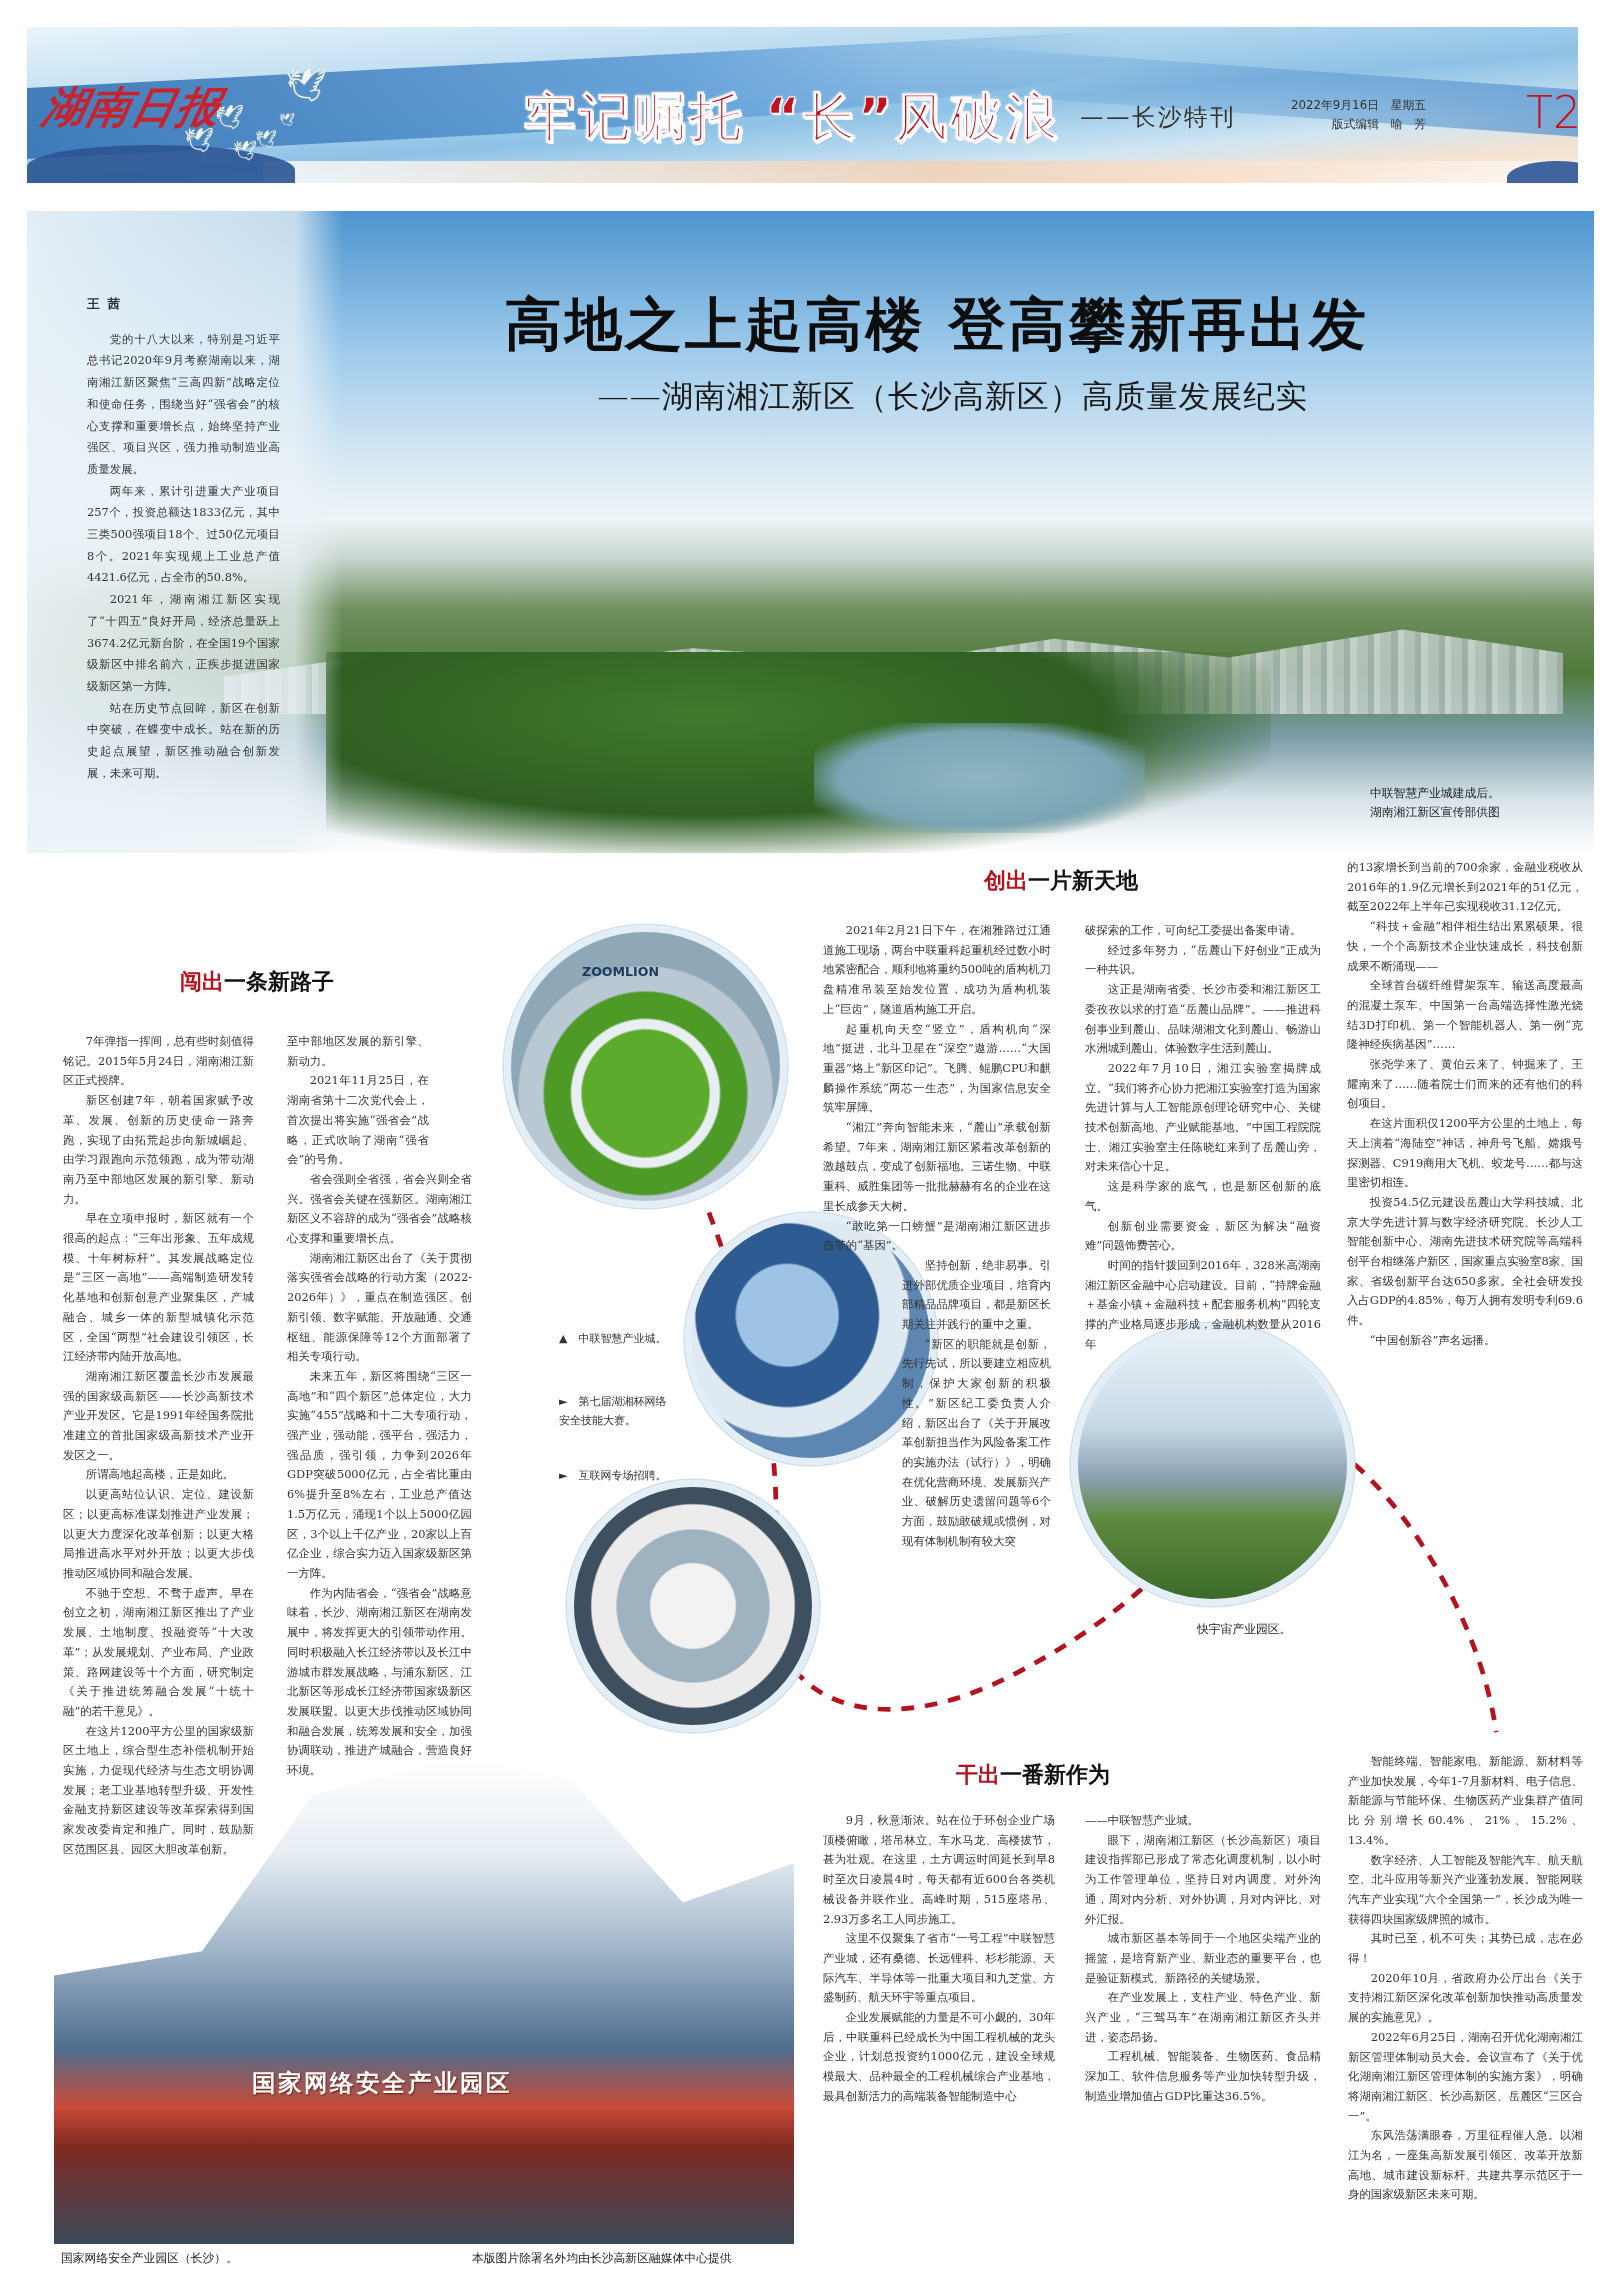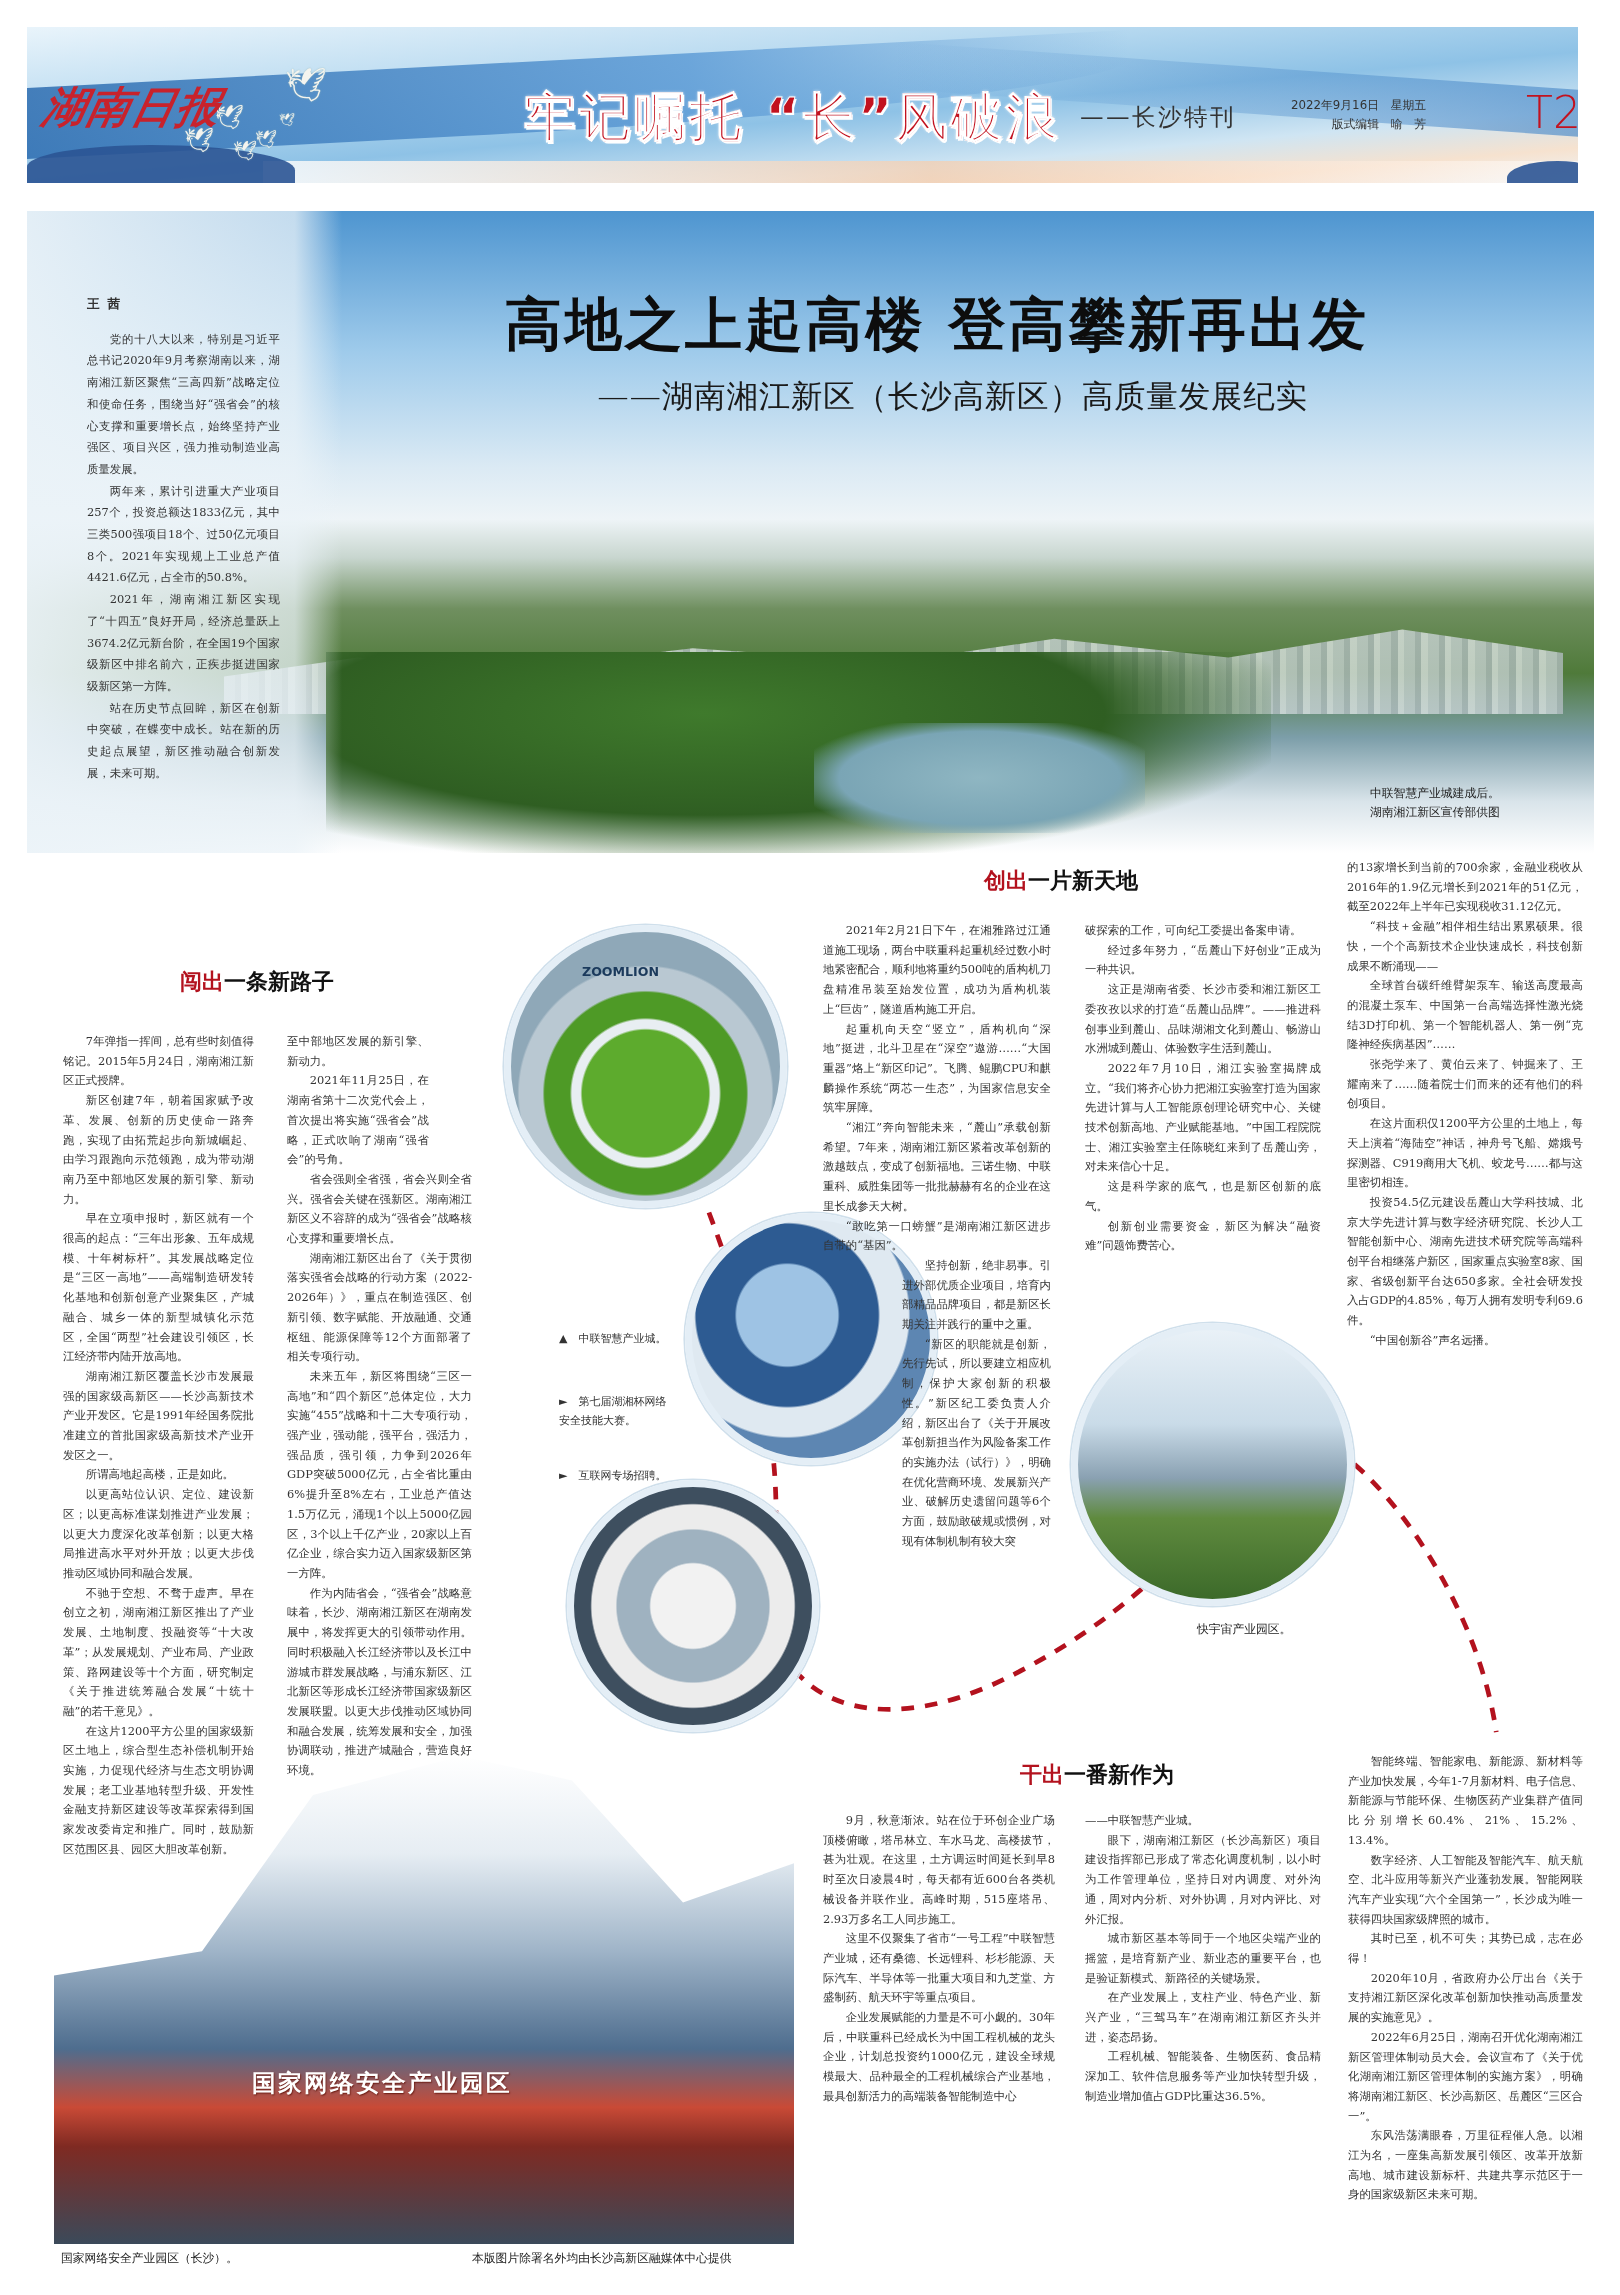--- a/index.html
+++ b/index.html
@@ -182,32 +182,33 @@
   <p style="margin-left:79px;">坚持创新，绝非易事。引进外部优质企业项目，培育内部精品品牌项目，都是新区长期关注并践行的重中之重。</p>
   <p style="margin-left:79px;">“新区的职能就是创新，先行先试，所以要建立相应机制，保护大家创新的积极性。”新区纪工委负责人介绍，新区出台了《关于开展改革创新担当作为风险备案工作的实施办法（试行）》，明确在优化营商环境、发展新兴产业、破解历史遗留问题等6个方面，鼓励敢破规或惯例，对现有体制机制有较大突</p>
 </div>
 <div class="abs col" style="left:1085px;top:921px;width:236px;">
   <p class="noindent">破探索的工作，可向纪工委提出备案申请。</p>
   <p>经过多年努力，“岳麓山下好创业”正成为一种共识。</p>
   <p>这正是湖南省委、长沙市委和湘江新区工委孜孜以求的打造“岳麓山品牌”。——推进科创事业到麓山、品味湖湘文化到麓山、畅游山水洲城到麓山、体验数字生活到麓山。</p>
   <p>2022年7月10日，湘江实验室揭牌成立。“我们将齐心协力把湘江实验室打造为国家先进计算与人工智能原创理论研究中心、关键技术创新高地、产业赋能基地。”中国工程院院士、湘江实验室主任陈晓红来到了岳麓山旁，对未来信心十足。</p>
   <p>这是科学家的底气，也是新区创新的底气。</p>
   <p>创新创业需要资金，新区为解决“融资难”问题饰费苦心。</p>
+  <p>时间的指针拨回到2016年，328米高湖南湘江新区金融中心启动建设。目前，“持牌金融＋基金小镇＋金融科技＋配套服务机构”四轮支撑的产业格局逐步形成，金融机构数量从2016年</p>
 </div>
 <div class="abs col" style="left:1347px;top:858px;width:236px;">
   <p class="noindent">的13家增长到当前的700余家，金融业税收从2016年的1.9亿元增长到2021年的51亿元，截至2022年上半年已实现税收31.12亿元。</p>
   <p>“科技＋金融”相伴相生结出累累硕果。很快，一个个高新技术企业快速成长，科技创新成果不断涌现——</p>
   <p>全球首台碳纤维臂架泵车、输送高度最高的混凝土泵车、中国第一台高端选择性激光烧结3D打印机、第一个智能机器人、第一例“克隆神经疾病基因”……</p>
   <p>张尧学来了、黄伯云来了、钟掘来了、王耀南来了……随着院士们而来的还有他们的科创项目。</p>
   <p>在这片面积仅1200平方公里的土地上，每天上演着“海陆空”神话，神舟号飞船、嫦娥号探测器、C919商用大飞机、蛟龙号……都与这里密切相连。</p>
   <p>投资54.5亿元建设岳麓山大学科技城、北京大学先进计算与数字经济研究院、长沙人工智能创新中心、湖南先进技术研究院等高端科创平台相继落户新区，国家重点实验室8家、国家、省级创新平台达650多家。全社会研发投入占GDP的4.85%，每万人拥有发明专利69.6件。</p>
   <p>“中国创新谷”声名远播。</p>
 </div>
 
-<div class="abs sec-head" style="left:1020px;top:1760px;">
+<div class="abs sec-head" style="left:956px;top:1760px;">
   <span class="red">干出</span><span>一番新作为</span>
 </div>
 <div class="abs col" style="left:823px;top:1811px;width:232px;">
   <p>9月，秋意渐浓。站在位于环创企业广场顶楼俯瞰，塔吊林立、车水马龙、高楼拔节，甚为壮观。在这里，土方调运时间延长到早8时至次日凌晨4时，每天都有近600台各类机械设备并联作业。高峰时期，515座塔吊、2.93万多名工人同步施工。</p>
   <p>这里不仅聚集了省市“一号工程”中联智慧产业城，还有桑德、长远锂科、杉杉能源、天际汽车、半导体等一批重大项目和九芝堂、方盛制药、航天环宇等重点项目。</p>
   <p>企业发展赋能的力量是不可小觑的。30年后，中联重科已经成长为中国工程机械的龙头企业，计划总投资约1000亿元，建设全球规模最大、品种最全的工程机械综合产业基地，最具创新活力的高端装备智能制造中心</p>
 </div>
 <div class="abs col" style="left:1085px;top:1811px;width:236px;">
   <p class="noindent">——中联智慧产业城。</p>
   <p>眼下，湖南湘江新区（长沙高新区）项目建设指挥部已形成了常态化调度机制，以小时为工作管理单位，坚持日对内调度、对外沟通，周对内分析、对外协调，月对内评比、对外汇报。</p>

